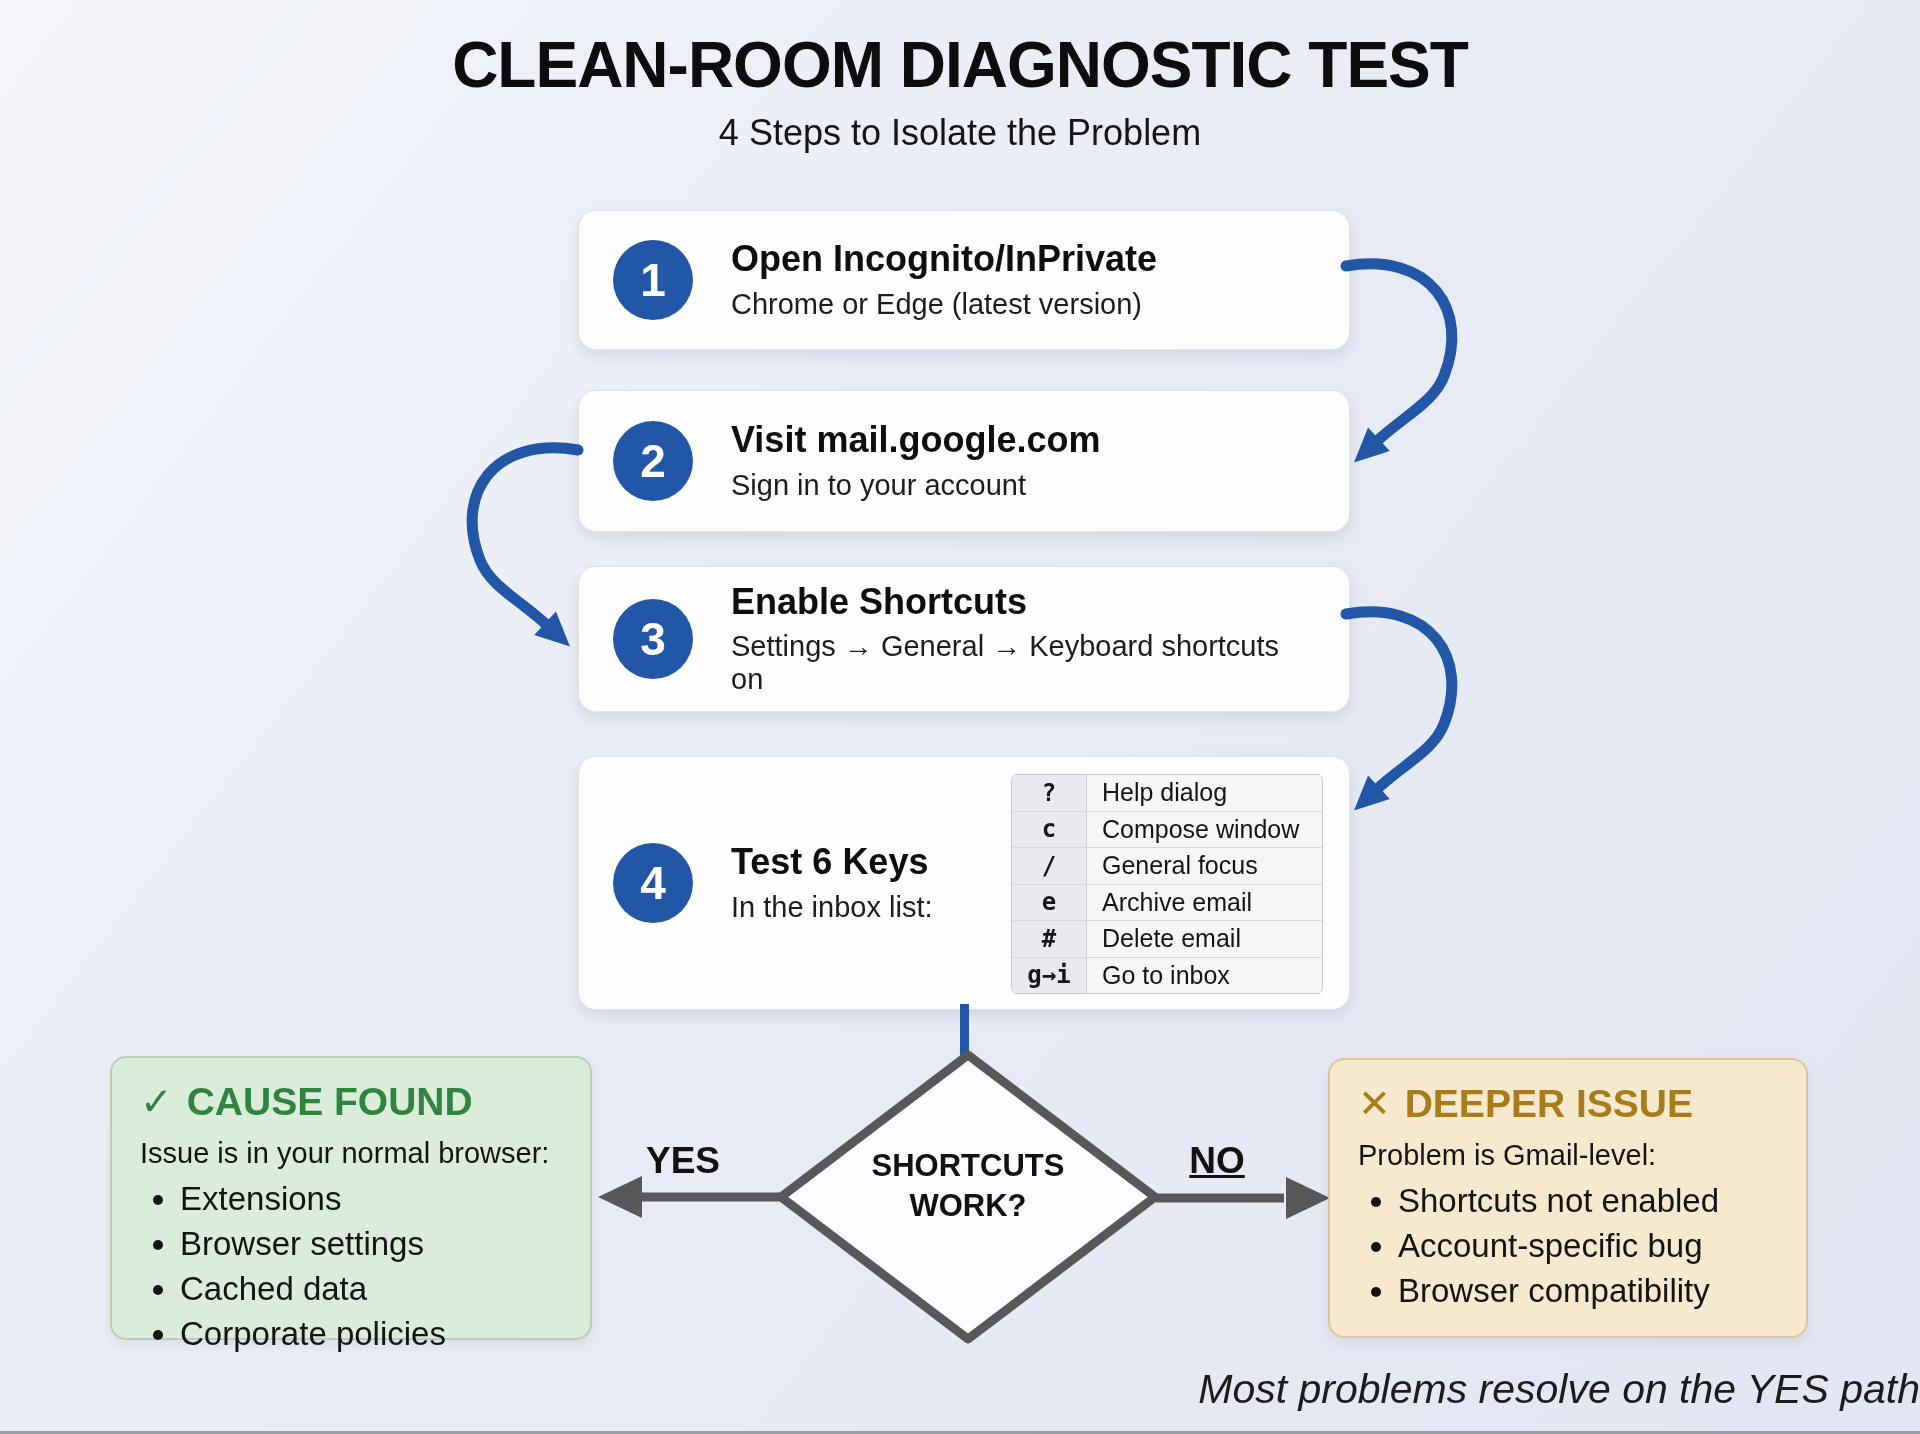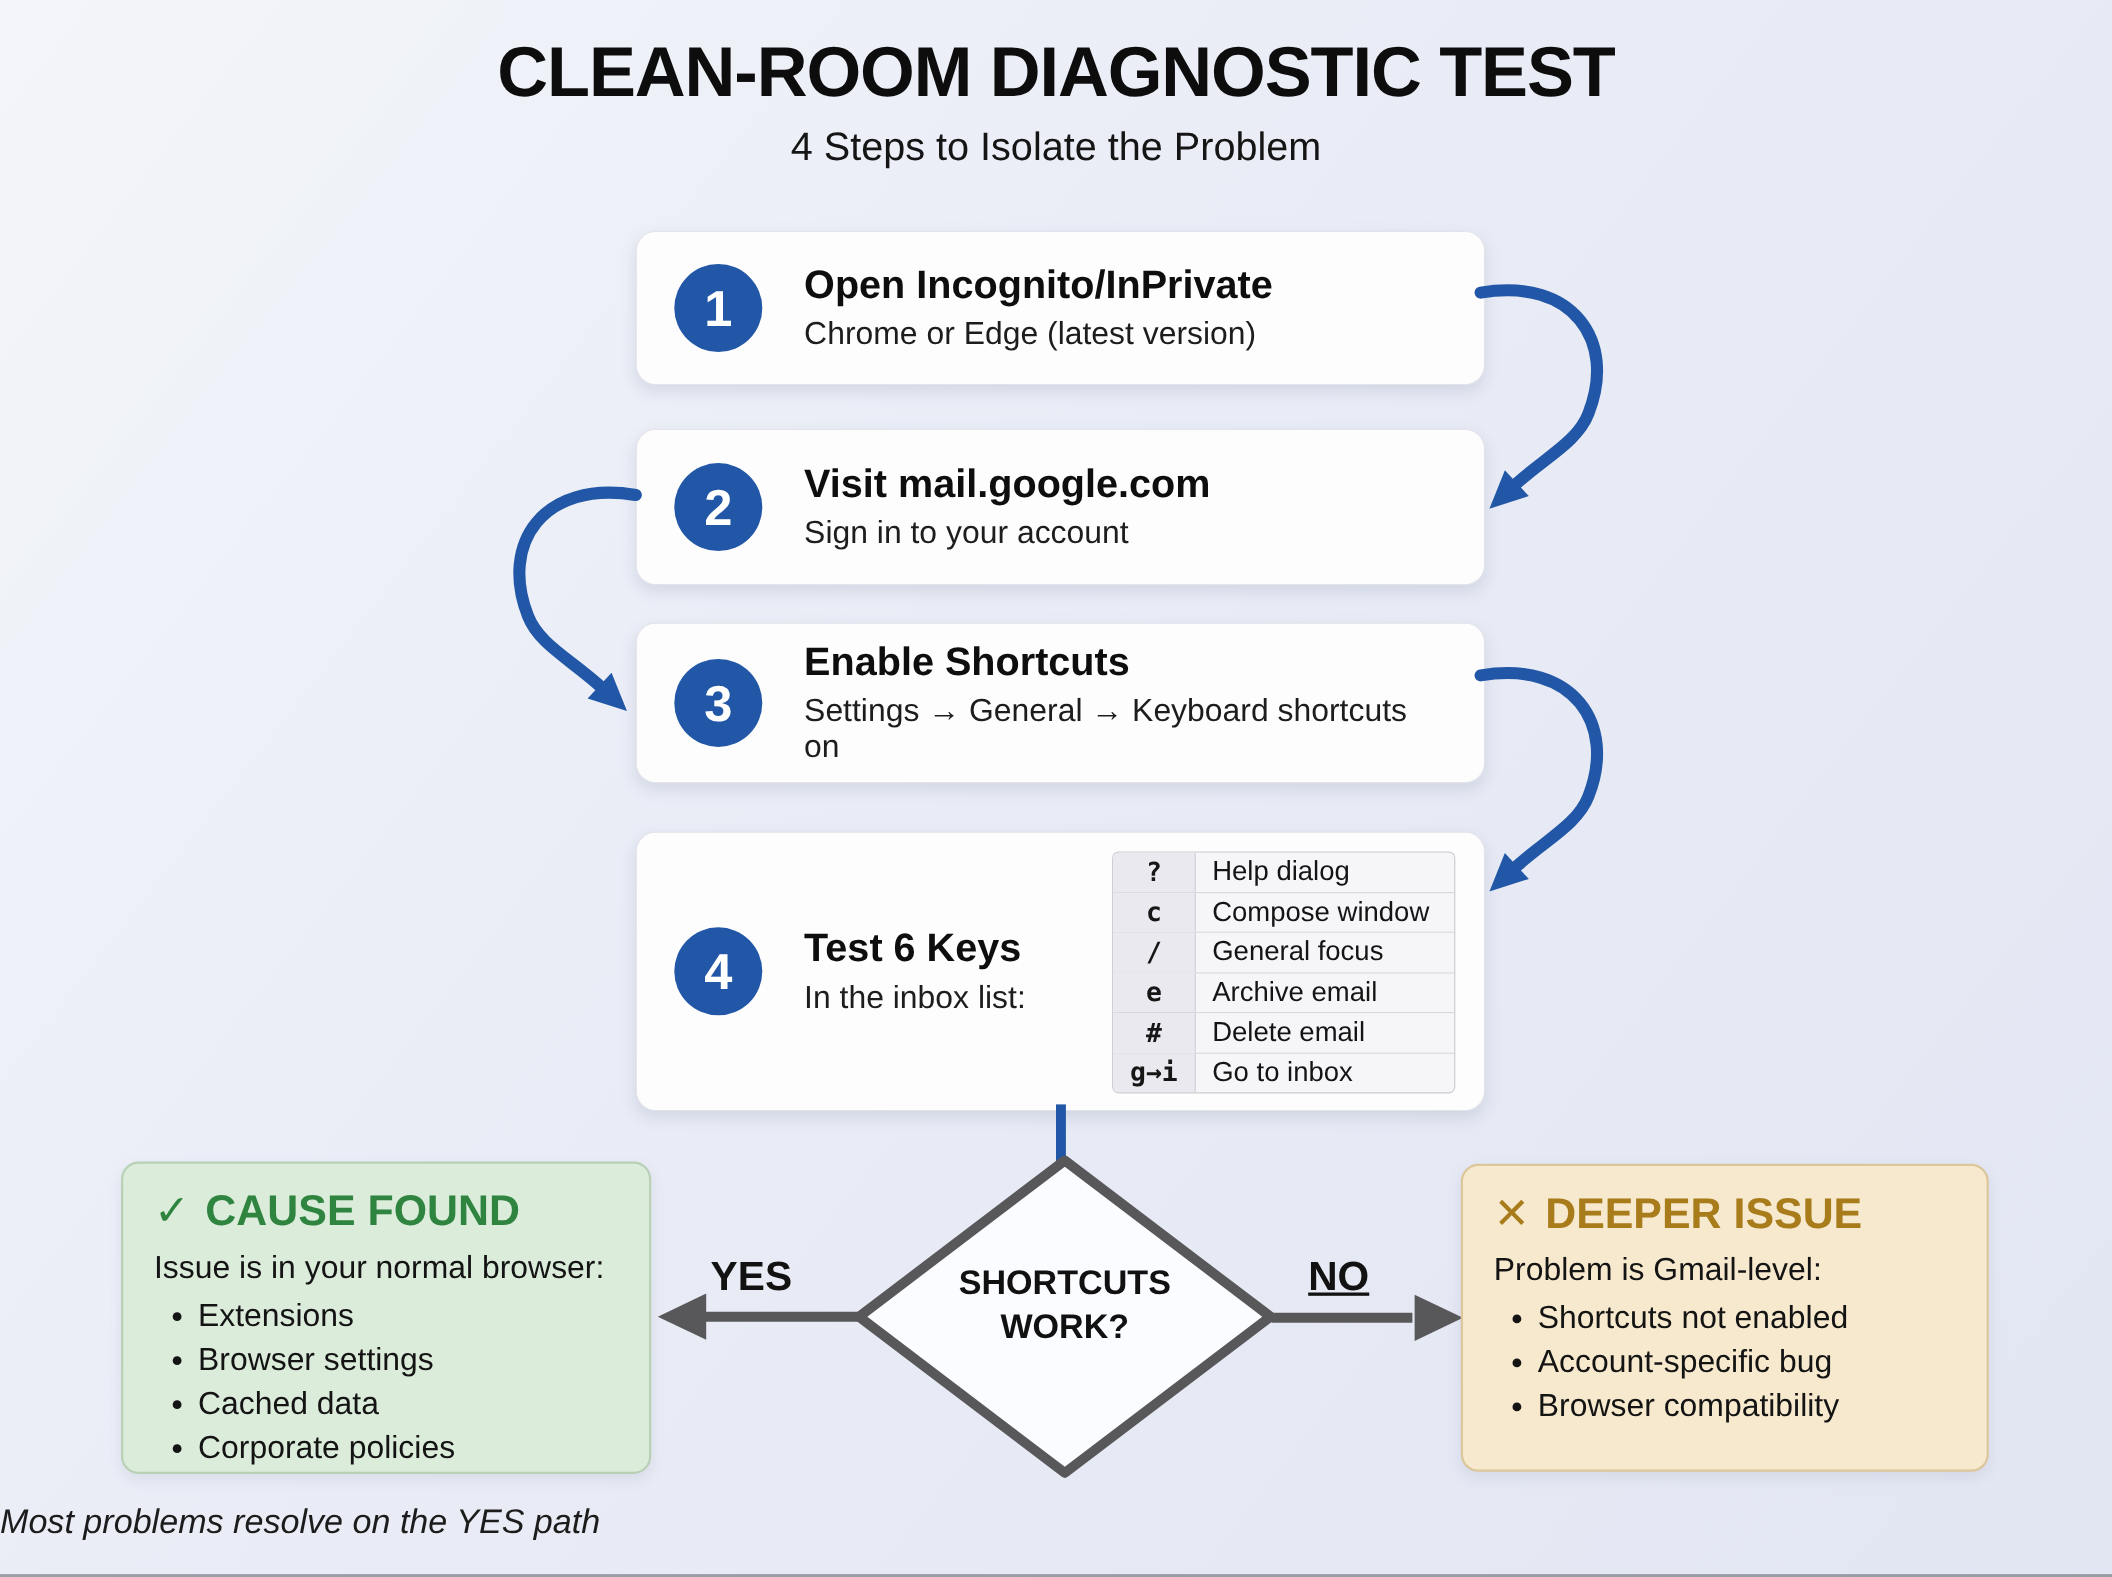--- a/index.html
+++ b/index.html
@@ -54,24 +54,24 @@
   
   .outcome{position:absolute;box-sizing:border-box;border-radius:16px;padding:24px 28px;
     box-shadow:0 5px 12px rgba(105,115,150,.12);}
   #yes-box{left:110px;top:1056px;width:482px;height:284px;background:#dcecdb;border:2px solid #b7d0b6;}
   #no-box{left:1328px;top:1058px;width:480px;height:280px;background:#f7e9cd;border:2px solid #dcc69b;}
   .outcome-head{font-size:39px;font-weight:700;display:flex;align-items:center;gap:14px;line-height:1;}
   #yes-box .outcome-head{color:#2f8540;}
   #no-box .outcome-head{color:#a87b1b;}
   .outcome-lead{font-size:29px;margin-top:16px;color:#141414;}
   .outcome ul{margin:10px 0 0 16px;padding-left:24px;}
-  .outcome li{font-size:29px;margin-top:7px;color:#141414;}
-
-  .footer-note{position:absolute;top:1366px;left:0;width:100%;text-align:left;
-    font-size:31px;font-style:italic;color:#1c1c1c;}
+  .outcome li{font-size:33px;margin-top:7px;color:#141414;}
+
+  .footer-note{position:absolute;top:1366px;left:0;width:100%;text-align:right;
+    font-size:41px;font-style:italic;color:#1c1c1c;}
   .bottom-edge{position:absolute;bottom:0;left:0;width:100%;height:3px;background:rgba(90,92,100,.55);}
 </style>
 </head>
 <body>
 
 <div class="canvas">
 
   <div class="page-title">CLEAN-ROOM DIAGNOSTIC TEST</div>
   <div class="page-subtitle">4 Steps to Isolate the Problem</div>
 

